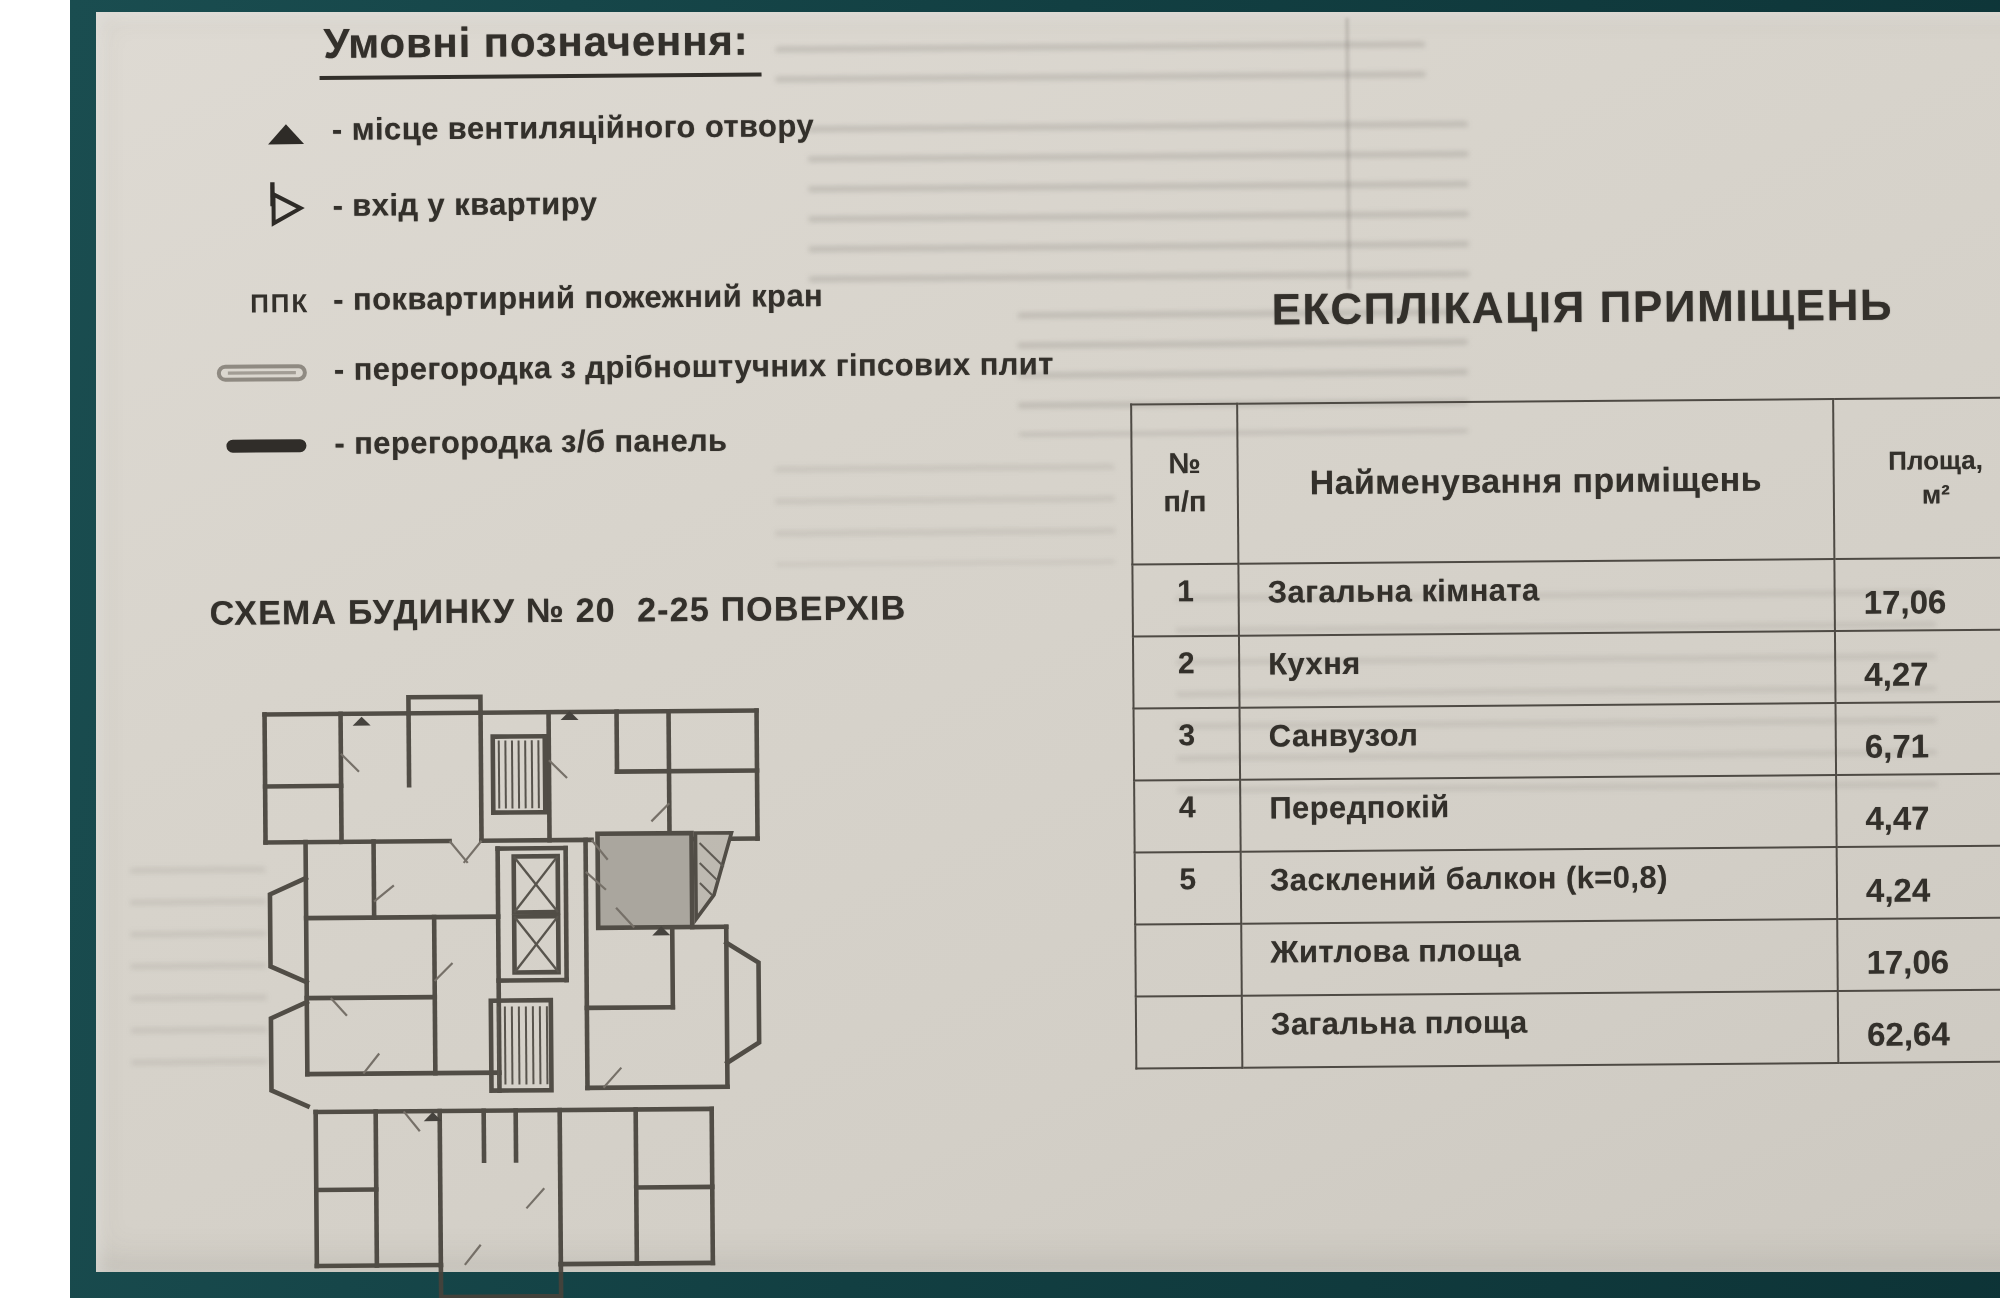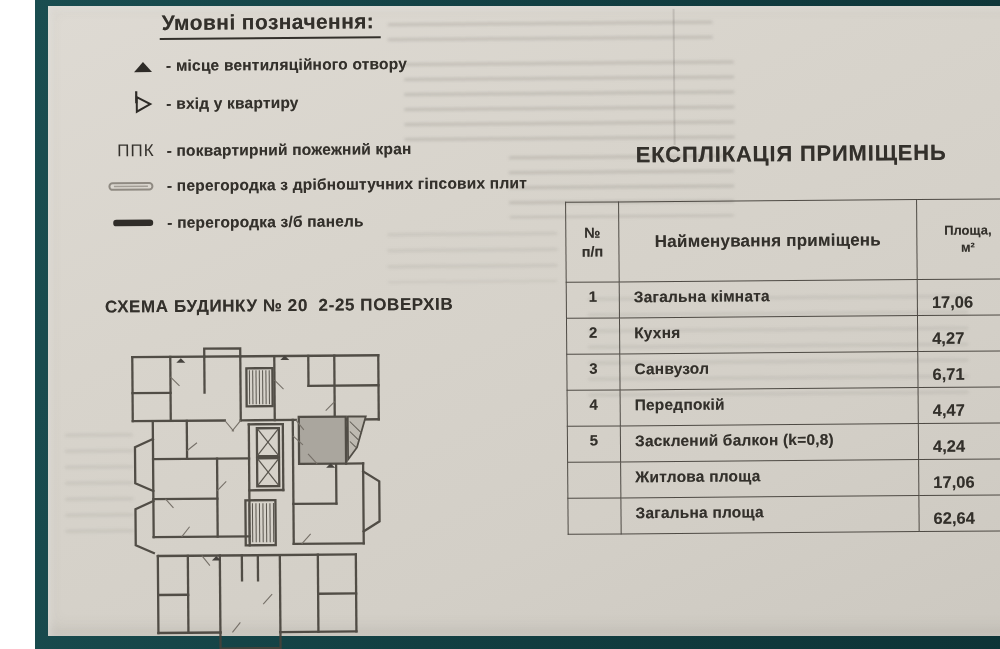--- a/index.html
+++ b/index.html
@@ -18,21 +18,21 @@
   .crease{position:absolute;width:2px;background:rgba(105,100,94,.22);filter:blur(.7px);}
 
   
   .legend{position:absolute;left:34px;top:2px;width:470px;}
   .lg-title{display:inline-block;margin-left:80px;font-size:21px;font-weight:700;
     letter-spacing:.4px;border-bottom:2.5px solid #33302b;padding:0 6px 3px 2px;
     text-shadow:0 0 .5px rgba(51,48,43,.55);}
   .lg-row{display:flex;align-items:center;min-height:26px;}
   .lg-sym{width:74px;display:flex;justify-content:flex-end;align-items:center;padding-right:12px;flex:none;}
   .lg-label{font-size:15.5px;font-weight:700;letter-spacing:.2px;text-shadow:0 0 .5px rgba(51,48,43,.5);}
-  .ppk{font-size:17px;font-weight:400;letter-spacing:1px;}
+  .ppk{font-size:13px;font-weight:700;letter-spacing:1px;}
   .m1{margin-top:13px}.m2{margin-top:11px}.m3{margin-top:21px}.m4{margin-top:9px}.m5{margin-top:11px}
 
   
   .scheme-title{position:absolute;left:57px;top:288px;font-size:17px;font-weight:700;
     letter-spacing:.6px;white-space:pre;text-shadow:0 0 .5px rgba(51,48,43,.55);}
 
   
   .plan{position:absolute;left:72px;top:332px;opacity:.92;}
   .w2 path,.w2 rect{stroke:#46423b;stroke-width:2.3;fill:none;stroke-linecap:square;}
   .wl path{stroke:#6e6860;stroke-width:1.1;fill:none;}

